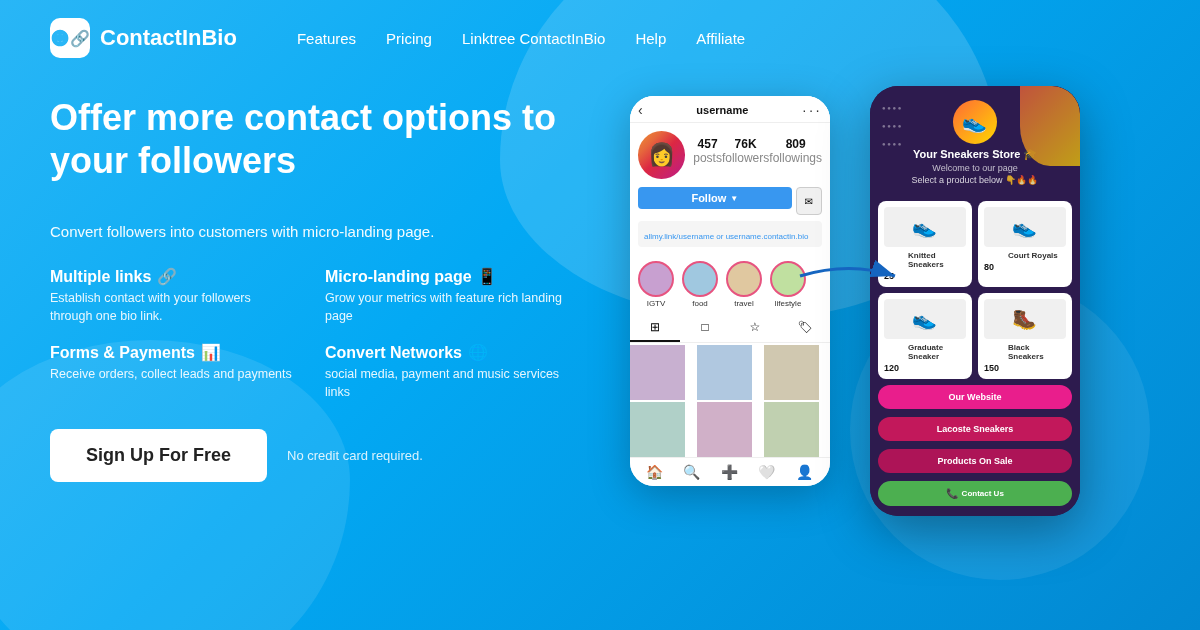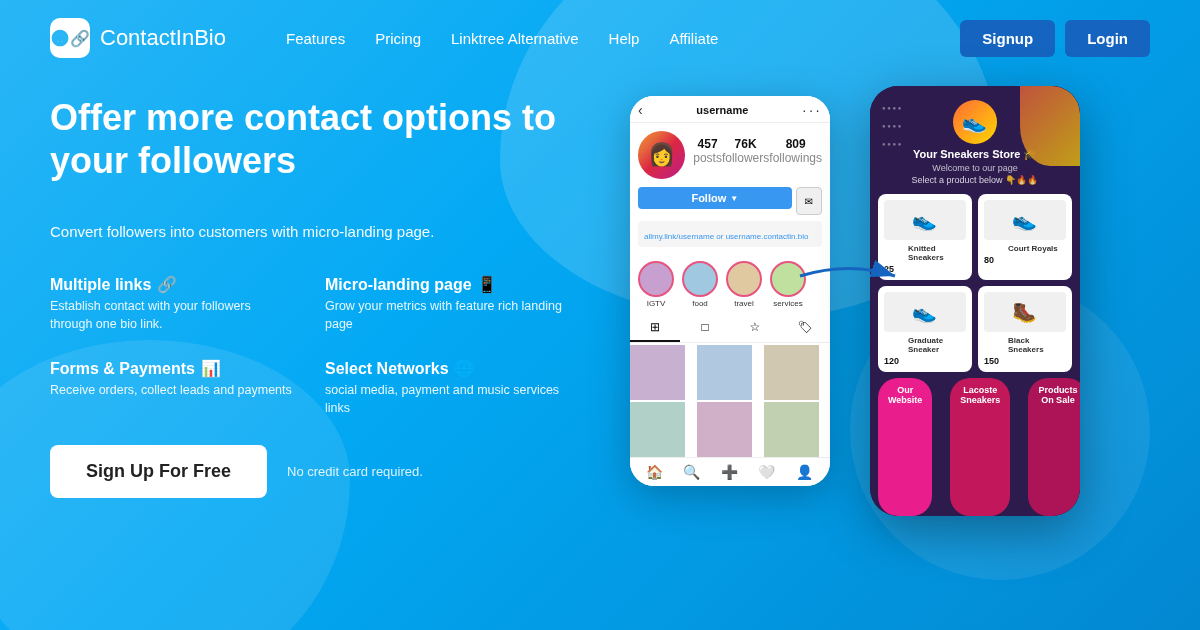--- a/index.html
+++ b/index.html
@@ -68,21 +68,21 @@
       background: white;
       border-radius: 10px;
       display: flex; align-items: center; justify-content: center;
       font-size: 18px;
       color: #29b6f6;
       font-weight: bold;
     }
 
     .logo-text {
       font-size: 22px;
-      font-weight: 400;
+      font-weight: 700;
       color: white;
     }
 
     .nav-links {
       display: flex;
       align-items: flex-end;
       gap: 30px;
       flex: 1;
     }
 
@@ -157,21 +157,20 @@
     }
 
     .feature-item h3 {
       color: white;
       font-size: 16px;
       font-weight: 700;
       margin-bottom: 4px;
       display: flex;
       align-items: center;
       gap: 6px;
-      margin-top: 8px;
     }
 
     .feature-item p {
       color: rgba(255,255,255,0.9);
       font-size: 12.5px;
       line-height: 1.4;
     }
 
     .feature-icon {
       font-size: 16px;
@@ -396,21 +395,21 @@
 
     .store-welcome {
       font-size: 9px;
       color: rgba(255,255,255,0.7);
       margin-bottom: 2px;
     }
 
     .store-select {
       font-size: 9px;
       color: rgba(255,255,255,0.8);
-      margin-bottom: 1px;
+      margin-bottom: 8px;
     }
 
     .store-products {
       display: grid;
       grid-template-columns: 1fr 1fr;
       gap: 6px;
       padding: 0 8px 6px;
     }
 
     .product-card {
@@ -443,21 +442,22 @@
 
     .product-price {
       font-size: 9px;
       font-weight: 700;
       color: #111;
     }
 
     .store-buttons {
       padding: 0 8px;
       display: flex;
-      gap: 18px;
+      flex-direction: column;
+      gap: 8px;
       flex: 1;
     }
 
     .store-btn {
       border-radius: 20px;
       padding: 7px 10px;
       text-align: center;
       font-size: 9px;
       font-weight: 600;
       color: white;
@@ -492,29 +492,25 @@
           <path d="M8 9 Q12 5 16 9 Q20 13 16 15 Q12 17 8 15 Q4 13 8 9Z" fill="#29b6f6"></path>
         </svg>
         <span style="font-size:16px;">🔗</span>
       </div>
       <span class="logo-text">ContactInBio</span>
     </div>
 
     <div class="nav-links">
       <a class="nav-link" href="#">Features</a>
       <a class="nav-link" href="#">Pricing</a>
-      <a class="nav-link" href="#">Linktree Alternative</a>
+      <a class="nav-link" href="#">Linktree ContactInBio</a>
       <a class="nav-link" href="#">Help</a>
       <a class="nav-link" href="#">Affiliate</a>
     </div>
 
-    <div class="nav-buttons">
-      <button class="btn-signup">Signup</button>
-      <button class="btn-login">Login</button>
-    </div>
   </nav>
 
   <div class="hero">
     <div class="hero-left">
       <h1 class="hero-title">Offer more contact options to your followers</h1>
       <p class="hero-subtitle">
         <br>
         <span>Convert followers into customers with micro-landing page.</span>
       </p>
 
@@ -535,21 +531,21 @@
         </div>
         <div class="feature-item">
           <h3>
             <span>Forms &amp; Payments</span>
             <span class="feature-icon">📊</span>
           </h3>
           <p>Receive orders, collect leads and payments</p>
         </div>
         <div class="feature-item">
           <h3>
-            <span>Select Networks</span>
+            <span>Convert Networks</span>
             <span class="feature-icon">🌐</span>
           </h3>
           <p>social media, payment and music services links</p>
         </div>
       </div>
 
       <div class="cta-row">
         <button class="btn-signup-free">Sign Up For Free</button>
         <span class="no-cc">No credit card required.</span>
       </div>
@@ -606,21 +602,21 @@
             <div class="ig-highlight">
               <div class="ig-highlight-circle" style="background:#a0c8e0;"></div>
               <span class="ig-highlight-label">food</span>
             </div>
             <div class="ig-highlight">
               <div class="ig-highlight-circle" style="background:#e0c8a0;"></div>
               <span class="ig-highlight-label">travel</span>
             </div>
             <div class="ig-highlight">
               <div class="ig-highlight-circle" style="background:#c0e0a0;"></div>
-              <span class="ig-highlight-label">services</span>
+              <span class="ig-highlight-label">lifestyle</span>
             </div>
           </div>
 
           <div style="display:flex; border-bottom:1px solid #eee; margin:0 0 2px;">
             <div style="flex:1;text-align:center;padding:6px;border-bottom:2px solid #111;font-size:12px;">⊞</div>
             <div style="flex:1;text-align:center;padding:6px;font-size:12px;">□</div>
             <div style="flex:1;text-align:center;padding:6px;font-size:12px;">☆</div>
             <div style="flex:1;text-align:center;padding:6px;font-size:12px;">🏷</div>
           </div>
 

